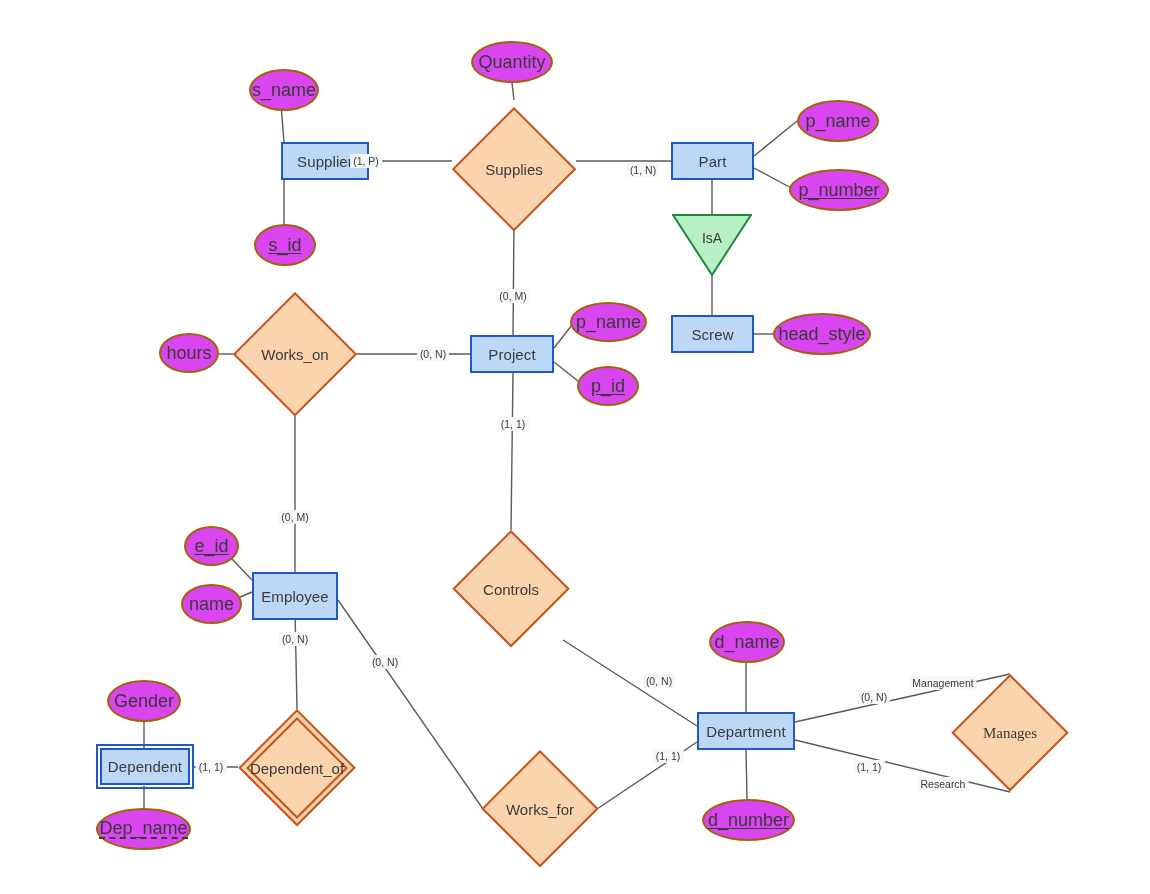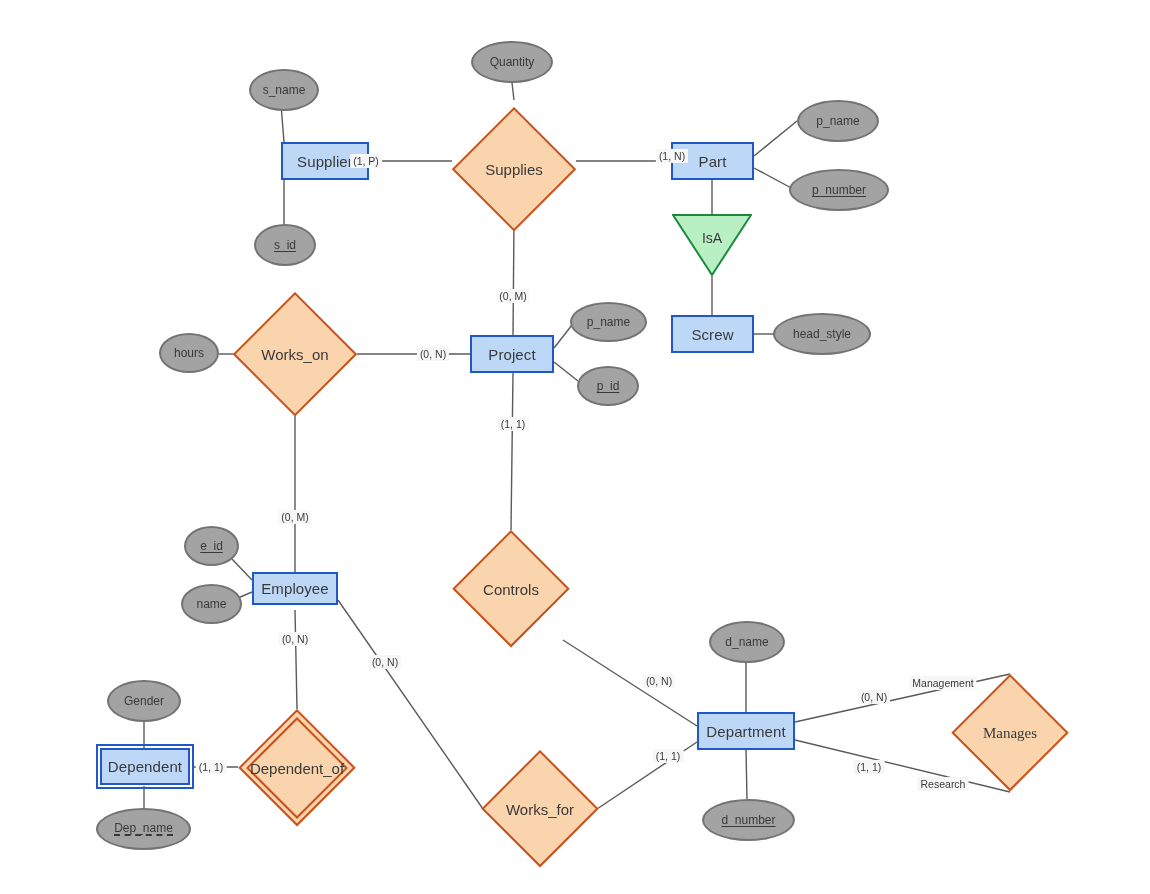--- a/index.html
+++ b/index.html
@@ -42,24 +42,24 @@
     letter-spacing: .1px;
   }
   .entity.weak {
     border: 2px solid #2058c8;
     outline: 2px solid #2058c8;
     outline-offset: 2px;
     background: #bdd7f7;
   }
   
   .attr {
-    background: #a3a3a3;
-    border: 2px solid #737373;
+    background: #d946ef;
+    border: 2px solid #a16207;
     border-radius: 50%;
-    font-size: 12px;
+    font-size: 18px;
     color: #3a3a3a;
   }
   .attr .key {
     text-decoration: underline;
     text-underline-offset: 2px;
   }
   .attr .pkey {
     border-bottom: 2px dashed #3a3a3a;
     padding-bottom: 0px;
     line-height: 1.05;
@@ -170,21 +170,21 @@
       </div>
       <div class="node entity" style="left: 671px; top: 142px; width: 83px; height: 38px; justify-content: center;">
         <span>Part</span>
       </div>
       <div class="node entity" style="left: 671px; top: 315px; width: 83px; height: 38px;">
         <span>Screw</span>
       </div>
       <div class="node entity" style="left: 470px; top: 335px; width: 84px; height: 38px;">
         <span>Project</span>
       </div>
-      <div class="node entity" style="left: 252px; top: 572px; width: 86px; height: 33px;">
+      <div class="node entity" style="left: 252px; top: 572px; width: 86px; height: 48px;">
         <span>Employee</span>
       </div>
       <div class="node entity weak" style="left: 100px; top: 748px; width: 90px; height: 37px;">
         <span>Dependent</span>
       </div>
       <div class="node entity" style="left: 697px; top: 712px; width: 98px; height: 38px;">
         <span>Department</span>
       </div>
       <div class="node attr" style="left: 249px; top: 69px; width: 70px; height: 42px;">
         <span>s_name</span>
@@ -258,21 +258,21 @@
       </div>
       <div class="isa" style="left: 672px; top: 214px; width: 80px; height: 62px;">
         <svg width="80" height="62" viewBox="0 0 80 62">
           <polygon points="1,1 79,1 40,61" fill="#b8f0c4" stroke="#1b8a3f" stroke-width="2"></polygon>
         </svg>
         <div class="ilabel">IsA</div>
       </div>
     </div>
   <div id="labels">
       <div class="edgelabel" style="left: 366px; top: 161px;">(1, P)</div>
-      <div class="edgelabel" style="left: 643px; top: 156px; margin-left: 29px;">(1, N)</div>
+      <div class="edgelabel" style="left: 643px; top: 170px;">(1, N)</div>
       <div class="edgelabel" style="left: 513px; top: 296px;">(0, M)</div>
       <div class="edgelabel" style="left: 433px; top: 354px;">(0, N)</div>
       <div class="edgelabel" style="left: 295px; top: 517px;">(0, M)</div>
       <div class="edgelabel" style="left: 513px; top: 424px;">(1, 1)</div>
       <div class="edgelabel" style="left: 659px; top: 681px;">(0, N)</div>
       <div class="edgelabel" style="left: 295px; top: 639px;">(0, N)</div>
       <div class="edgelabel" style="left: 211px; top: 767px;">(1, 1)</div>
       <div class="edgelabel" style="left: 385px; top: 662px;">(0, N)</div>
       <div class="edgelabel" style="left: 668px; top: 756px;">(1, 1)</div>
       <div class="edgelabel" style="left: 874px; top: 697px;">(0, N)</div>

